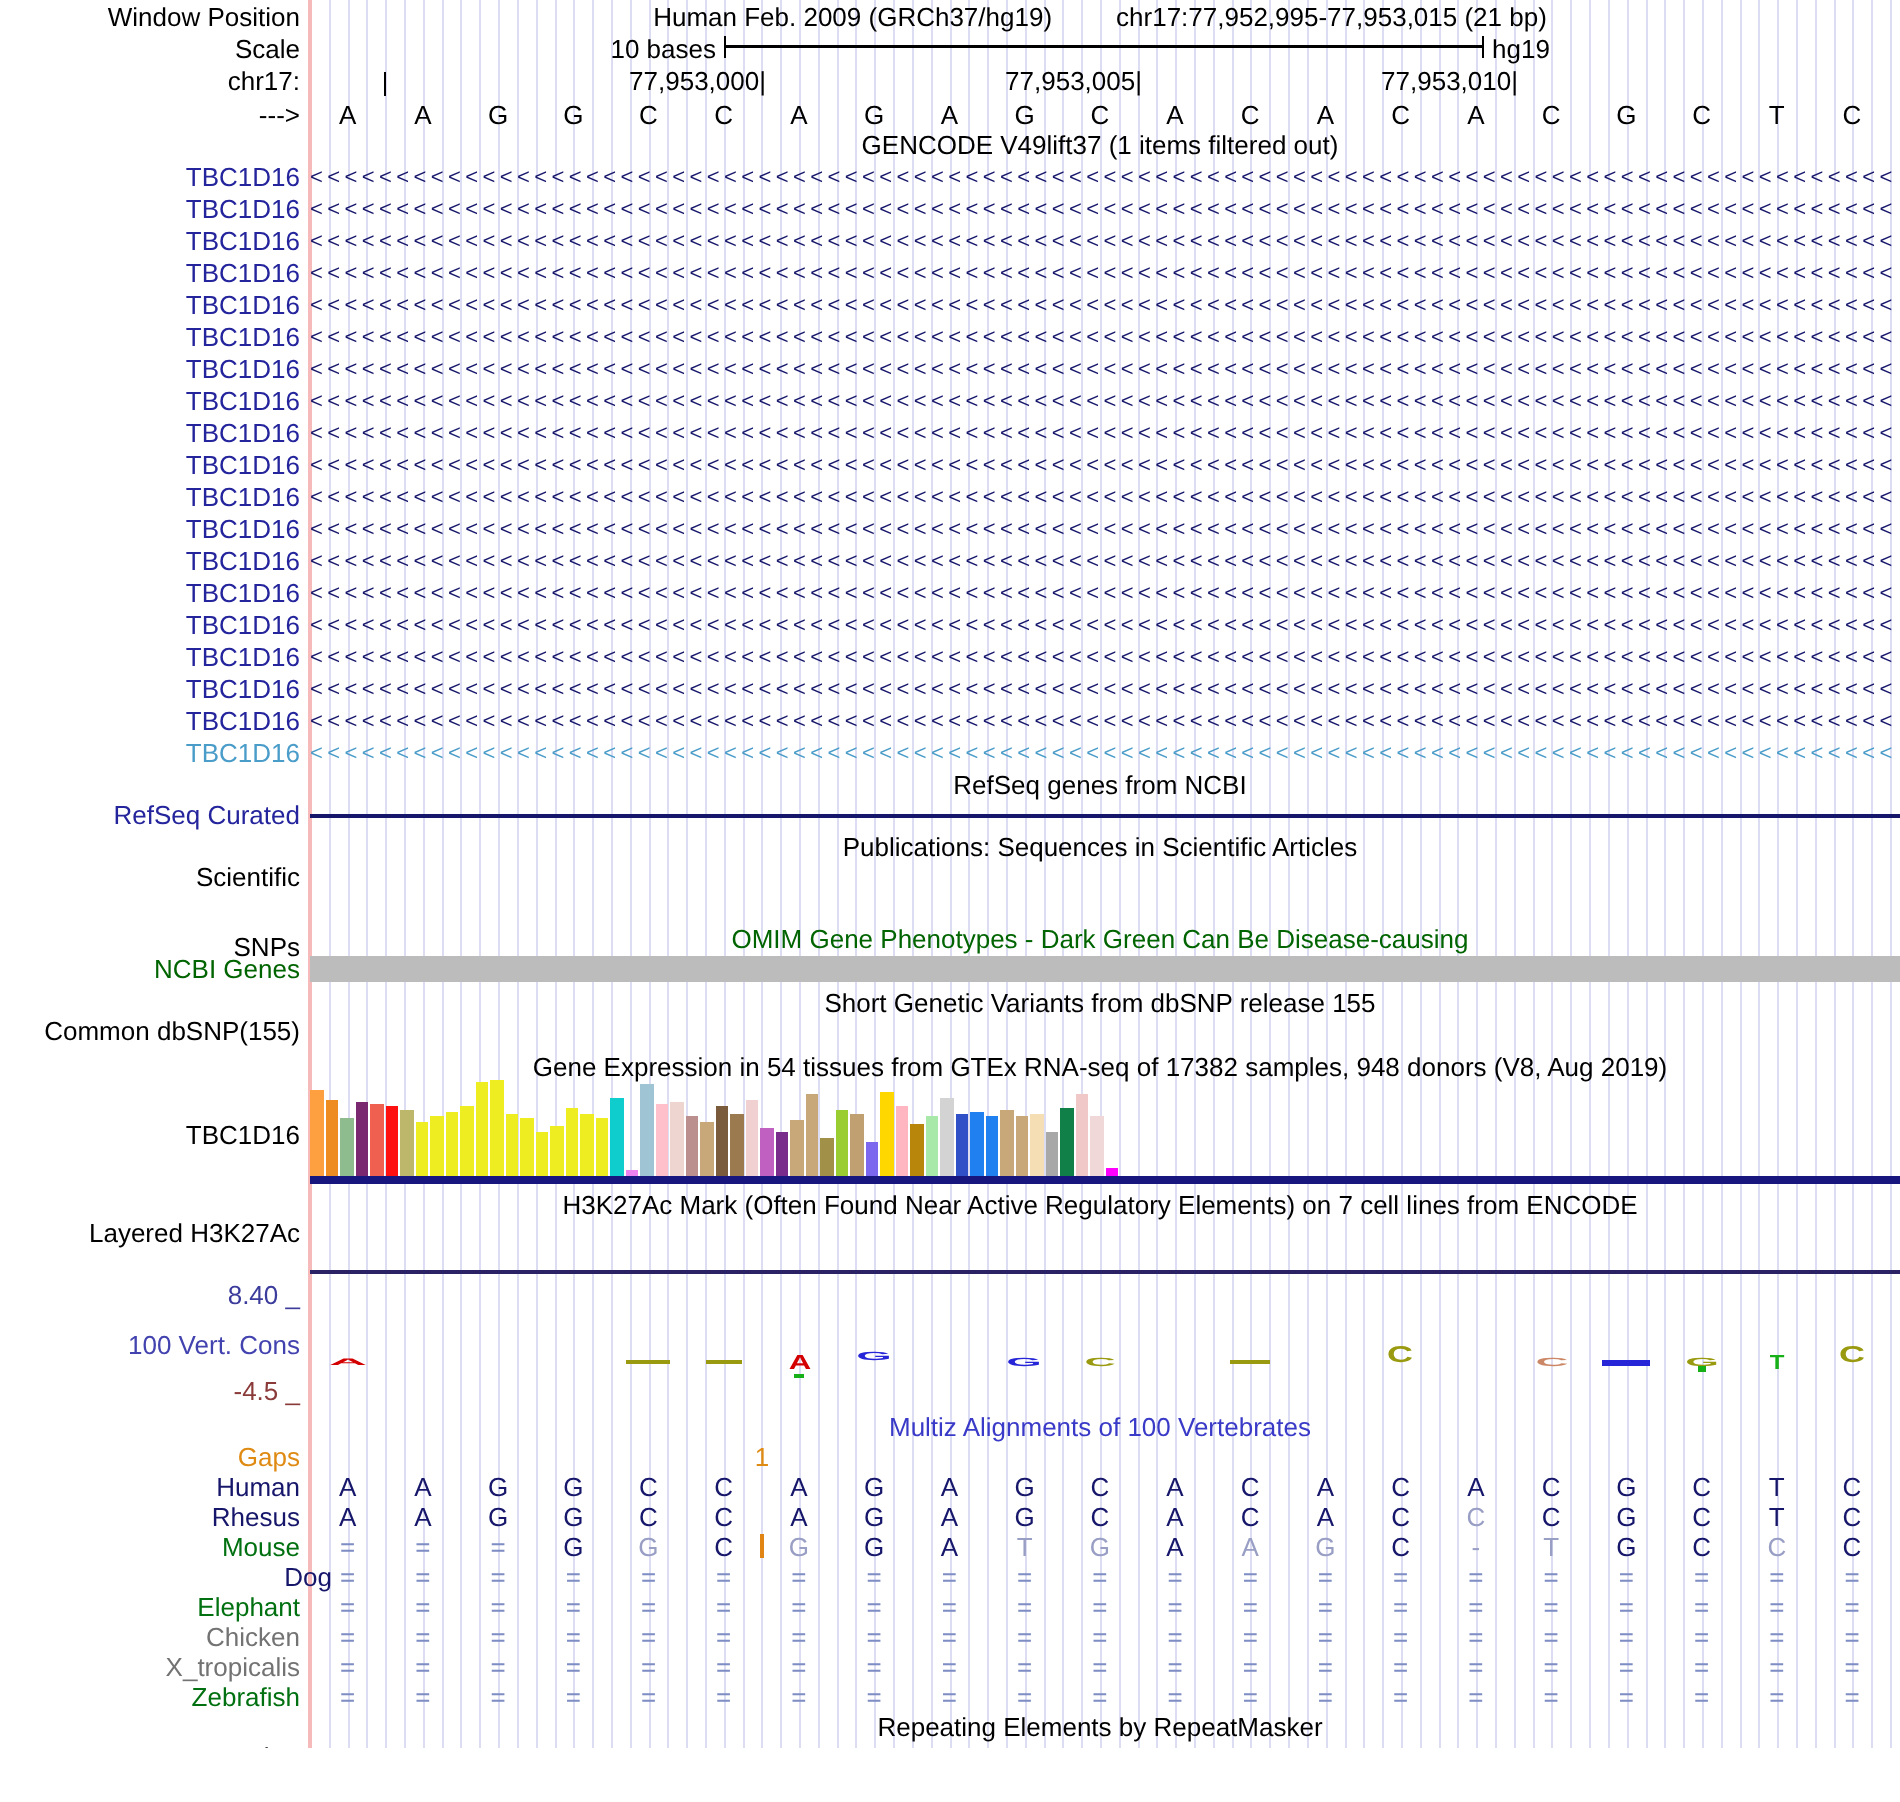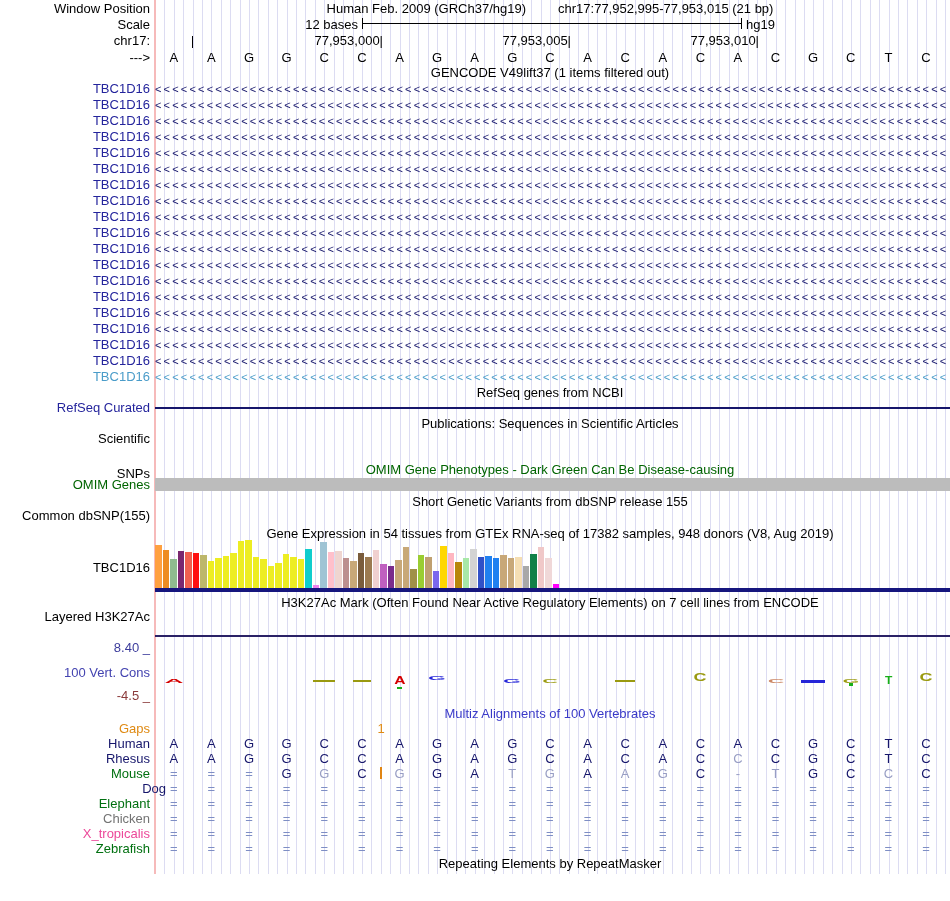--- a/index.html
+++ b/index.html
@@ -42,21 +42,21 @@
 <div id="app">
   <div class="grid"></div>
   <div class="guideline"></div>
 
   <div class="label" style="top:1px">Window Position</div>
   <div class="title" style="top:1px">
     <span>Human Feb. 2009 (GRCh37/hg19)</span><span style="margin-left:32px">chr17:77,952,995-77,953,015 (21 bp)</span>
   </div>
 
   <div class="label" style="top:17px">Scale</div>
-  <div class="abs" style="top:17px;right:592px;line-height:15px">12 bases</div>
+  <div class="abs" style="top:17px;right:592px;line-height:15px">10 bases</div>
   <div class="scalebar"></div>
   <div class="abs" style="top:17px;left:746px;line-height:15px">hg19</div>
 
   <div class="label" style="top:33px">chr17:</div>
   <div class="tickline" style="left:192px;top:36px;height:12px"></div>
   <div class="coordrow" id="coord-ticks">
       <span class="coord" style="right: 567px;">77,953,000|</span>
       <span class="coord" style="right: 379px;">77,953,005|</span>
       <span class="coord" style="right: 191px;">77,953,010|</span>
     </div>
@@ -168,21 +168,21 @@
 
   <div class="title" style="top:385px">RefSeq genes from NCBI</div>
   <div class="label" style="top:400px;color:#24249c">RefSeq Curated</div>
   <div class="hline" style="top:407px;height:2px;background:#16166b"></div>
 
   <div class="title" style="top:416px">Publications: Sequences in Scientific Articles</div>
   <div class="label" style="top:431px">Scientific</div>
   <div class="label" style="top:466px">SNPs</div>
 
   <div class="title" style="top:462px;color:#006400">OMIM Gene Phenotypes - Dark Green Can Be Disease-causing</div>
-  <div class="label" style="top:477px;color:#006400">OMIM Genes</div>
+  <div class="label" style="top:477px;color:#006400">NCBI Genes</div>
   <div class="hline" style="top:478px;height:13px;background:#bcbcbc"></div>
 
   <div class="title" style="top:494px">Short Genetic Variants from dbSNP release 155</div>
   <div class="label" style="top:508px">Common dbSNP(155)</div>
 
   <div class="title" style="top:526px">Gene Expression in 54 tissues from GTEx RNA-seq of 17382 samples, 948 donors (V8, Aug 2019)</div>
   <div class="label" style="top:560px">TBC1D16</div>
   <div class="gtexbars" id="gtex-bars">
       <div class="gbar" style="height: 43.2px; background: rgb(255, 160, 64);"></div>
       <div class="gbar" style="height: 38.4px; background: rgb(238, 140, 34);"></div>
@@ -424,21 +424,21 @@
           <span class="cell eq">=</span>
           <span class="cell eq">=</span>
           <span class="cell eq">=</span>
           <span class="cell eq">=</span>
           <span class="cell eq">=</span>
           <span class="cell eq">=</span>
           <span class="cell eq">=</span>
         </div>
       </div>
       <div class="mrow" style="top: 826px;">
-        <div class="label" style="color: #ec4899;">X_tropicalis</div>
+        <div class="label" style="color: #737373;">X_tropicalis</div>
         <div class="cells">
           <span class="cell eq">=</span>
           <span class="cell eq">=</span>
           <span class="cell eq">=</span>
           <span class="cell eq">=</span>
           <span class="cell eq">=</span>
           <span class="cell eq">=</span>
           <span class="cell eq">=</span>
           <span class="cell eq">=</span>
           <span class="cell eq">=</span>

